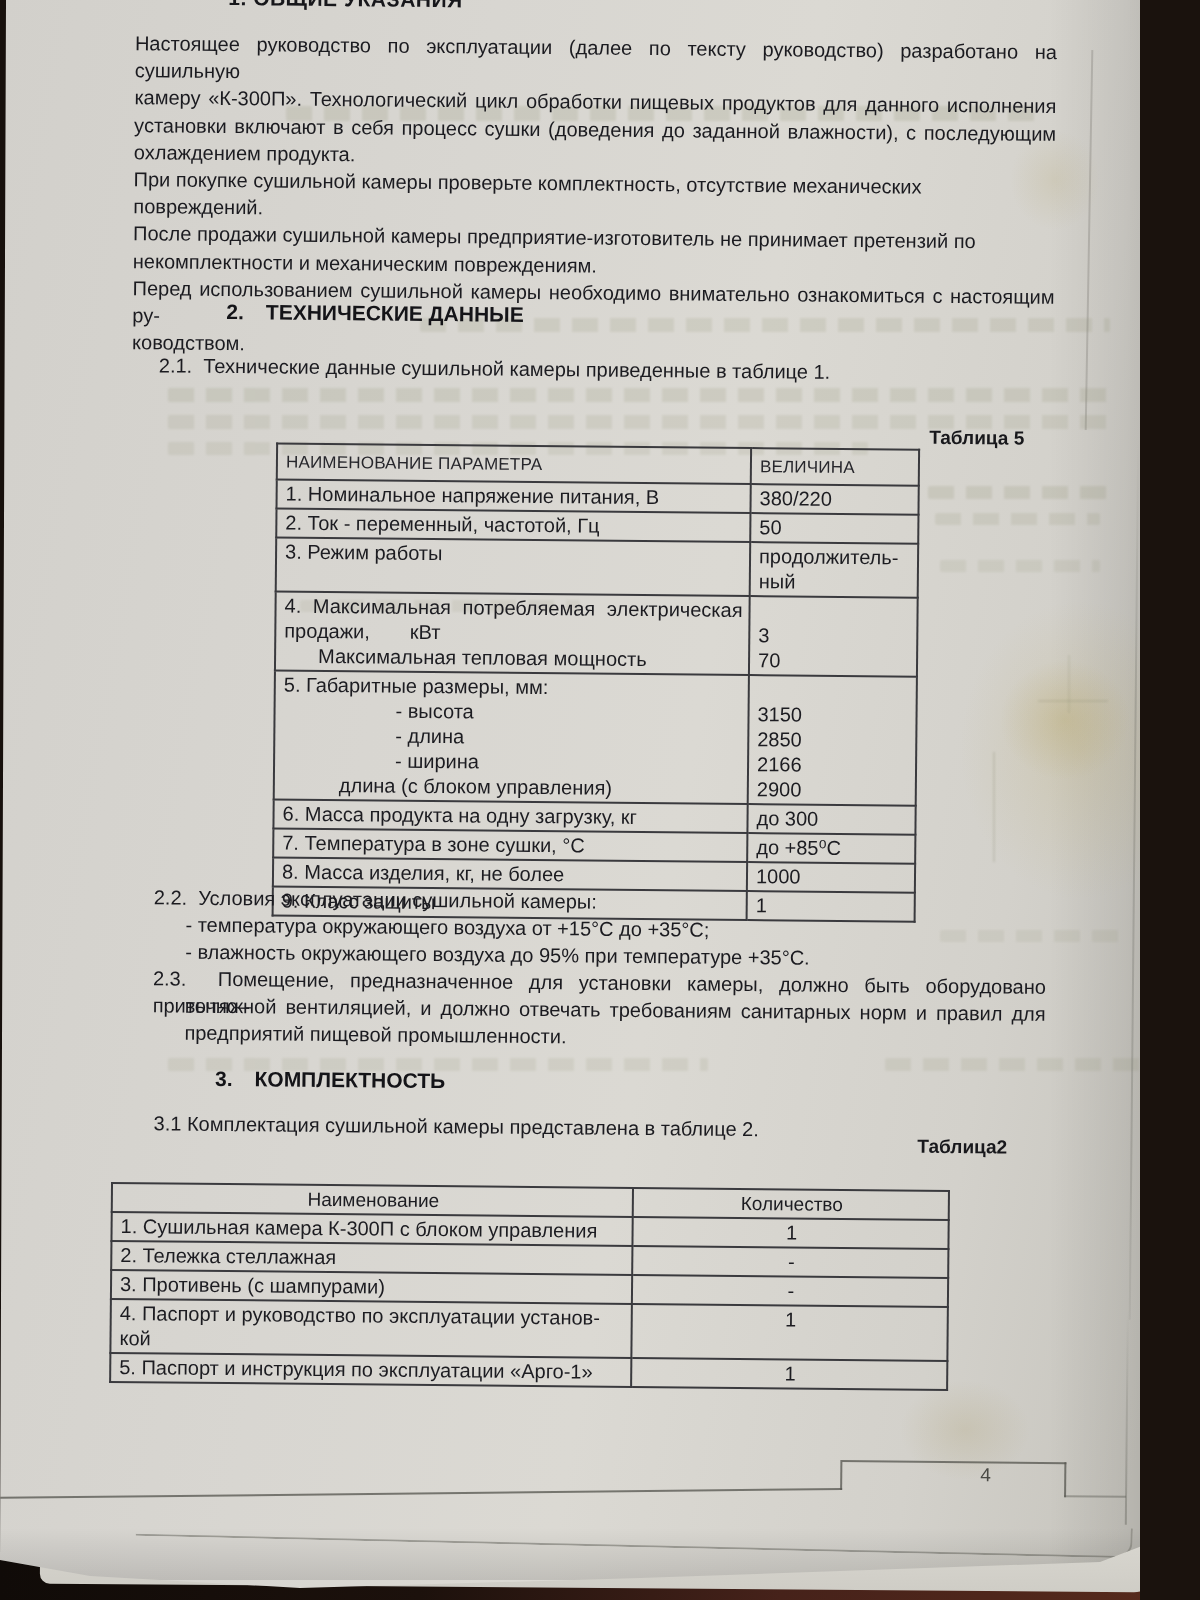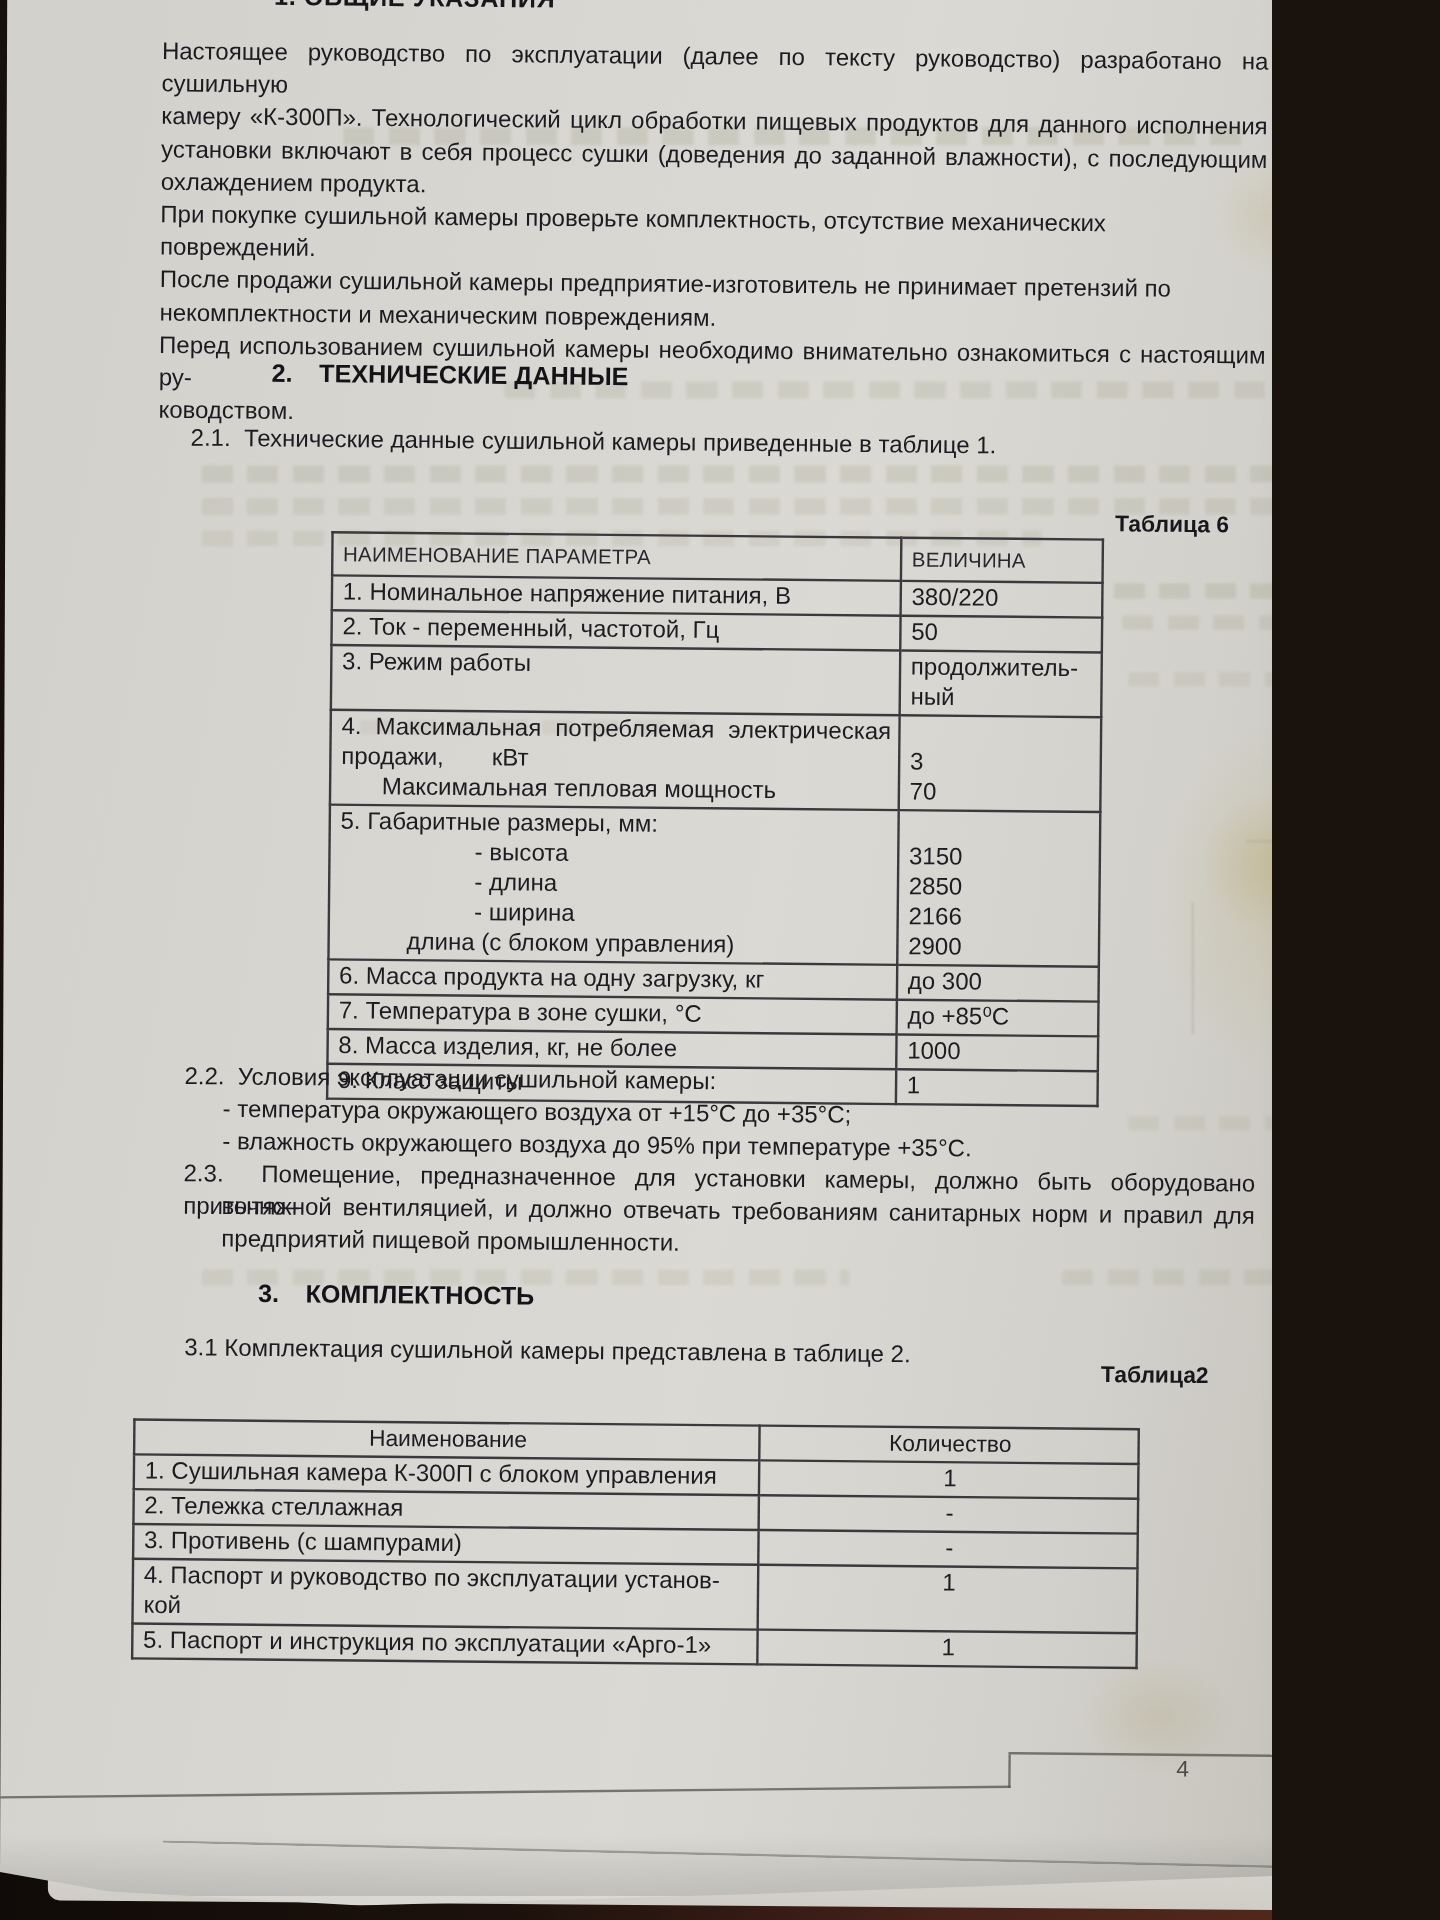--- a/index.html
+++ b/index.html
@@ -1,21 +1,21 @@
 <!DOCTYPE html>
 <html lang="ru"><head>
 <meta charset="utf-8">
 <style>
   html,body{margin:0;padding:0;}
   body{
     width:1200px;height:1600px;overflow:hidden;
     font-family:"Liberation Sans","DejaVu Sans",sans-serif;
     background:#1a120d;
   }
-  .photo{position:relative;width:1060px;height:1600px;overflow:hidden;
+  .photo{position:relative;width:1140px;height:1600px;overflow:hidden;
     background:linear-gradient(90deg,#17100c 0%,#241510 30%,#3f2015 55%,#55281b 78%,#50241664 100%),#2a1712;}
   .photo-bg-dark{position:absolute;left:0;top:1500px;width:1200px;height:100px;
     background:linear-gradient(90deg,#100b08 0%,#1c110c 35%,#46221a 65%,#572a1c 100%);}
   
   .under-sheet{position:absolute;left:1108px;top:0;width:92px;height:1575px;
     background:linear-gradient(180deg,#d5d3cc,#dbd9d2 45%,#e0ded8 90%);}
   .under-bottom{position:absolute;left:40px;top:1538px;width:1120px;height:50px;
     background:linear-gradient(180deg,#d8d6cf,#cfcdc6);
     border-radius:0 0 26px 10px;transform:rotate(.45deg);}
   .grid-paper{position:absolute;left:1170px;top:1386px;width:30px;height:172px;
@@ -144,21 +144,21 @@
         <div class="ln">После продажи сушильной камеры предприятие-изготовитель не принимает претензий по</div>
         <div class="ln">некомплектности и механическим повреждениям.</div>
         <div class="ln fj">Перед использованием сушильной камеры необходимо внимательно ознакомиться с настоящим ру-</div>
         <div class="ln">ководством.</div>
       </div>
 
       <h2 class="h2" style="left:229px;top:299px;"><span class="num">2.</span><span>ТЕХНИЧЕСКИЕ ДАННЫЕ</span></h2>
 
       <div class="pline" style="left:162px;top:352px;">2.1.  Технические данные сушильной камеры приведенные в таблице 1.</div>
 
-      <div class="tcap" style="left:933px;top:419px;">Таблица 6</div>
+      <div class="tcap" style="left:933px;top:419px;">Таблица 5</div>
 
       <table class="t1">
         <tbody>
             <tr class="th" style="height:36px;">
           <td class="c1">НАИМЕНОВАНИЕ ПАРАМЕТРА</td>
           <td class="c2">ВЕЛИЧИНА</td>
         </tr>
         <tr style="height:28px;">
           <td>1. Номинальное напряжение питания, В</td>
           <td>380/220</td>

